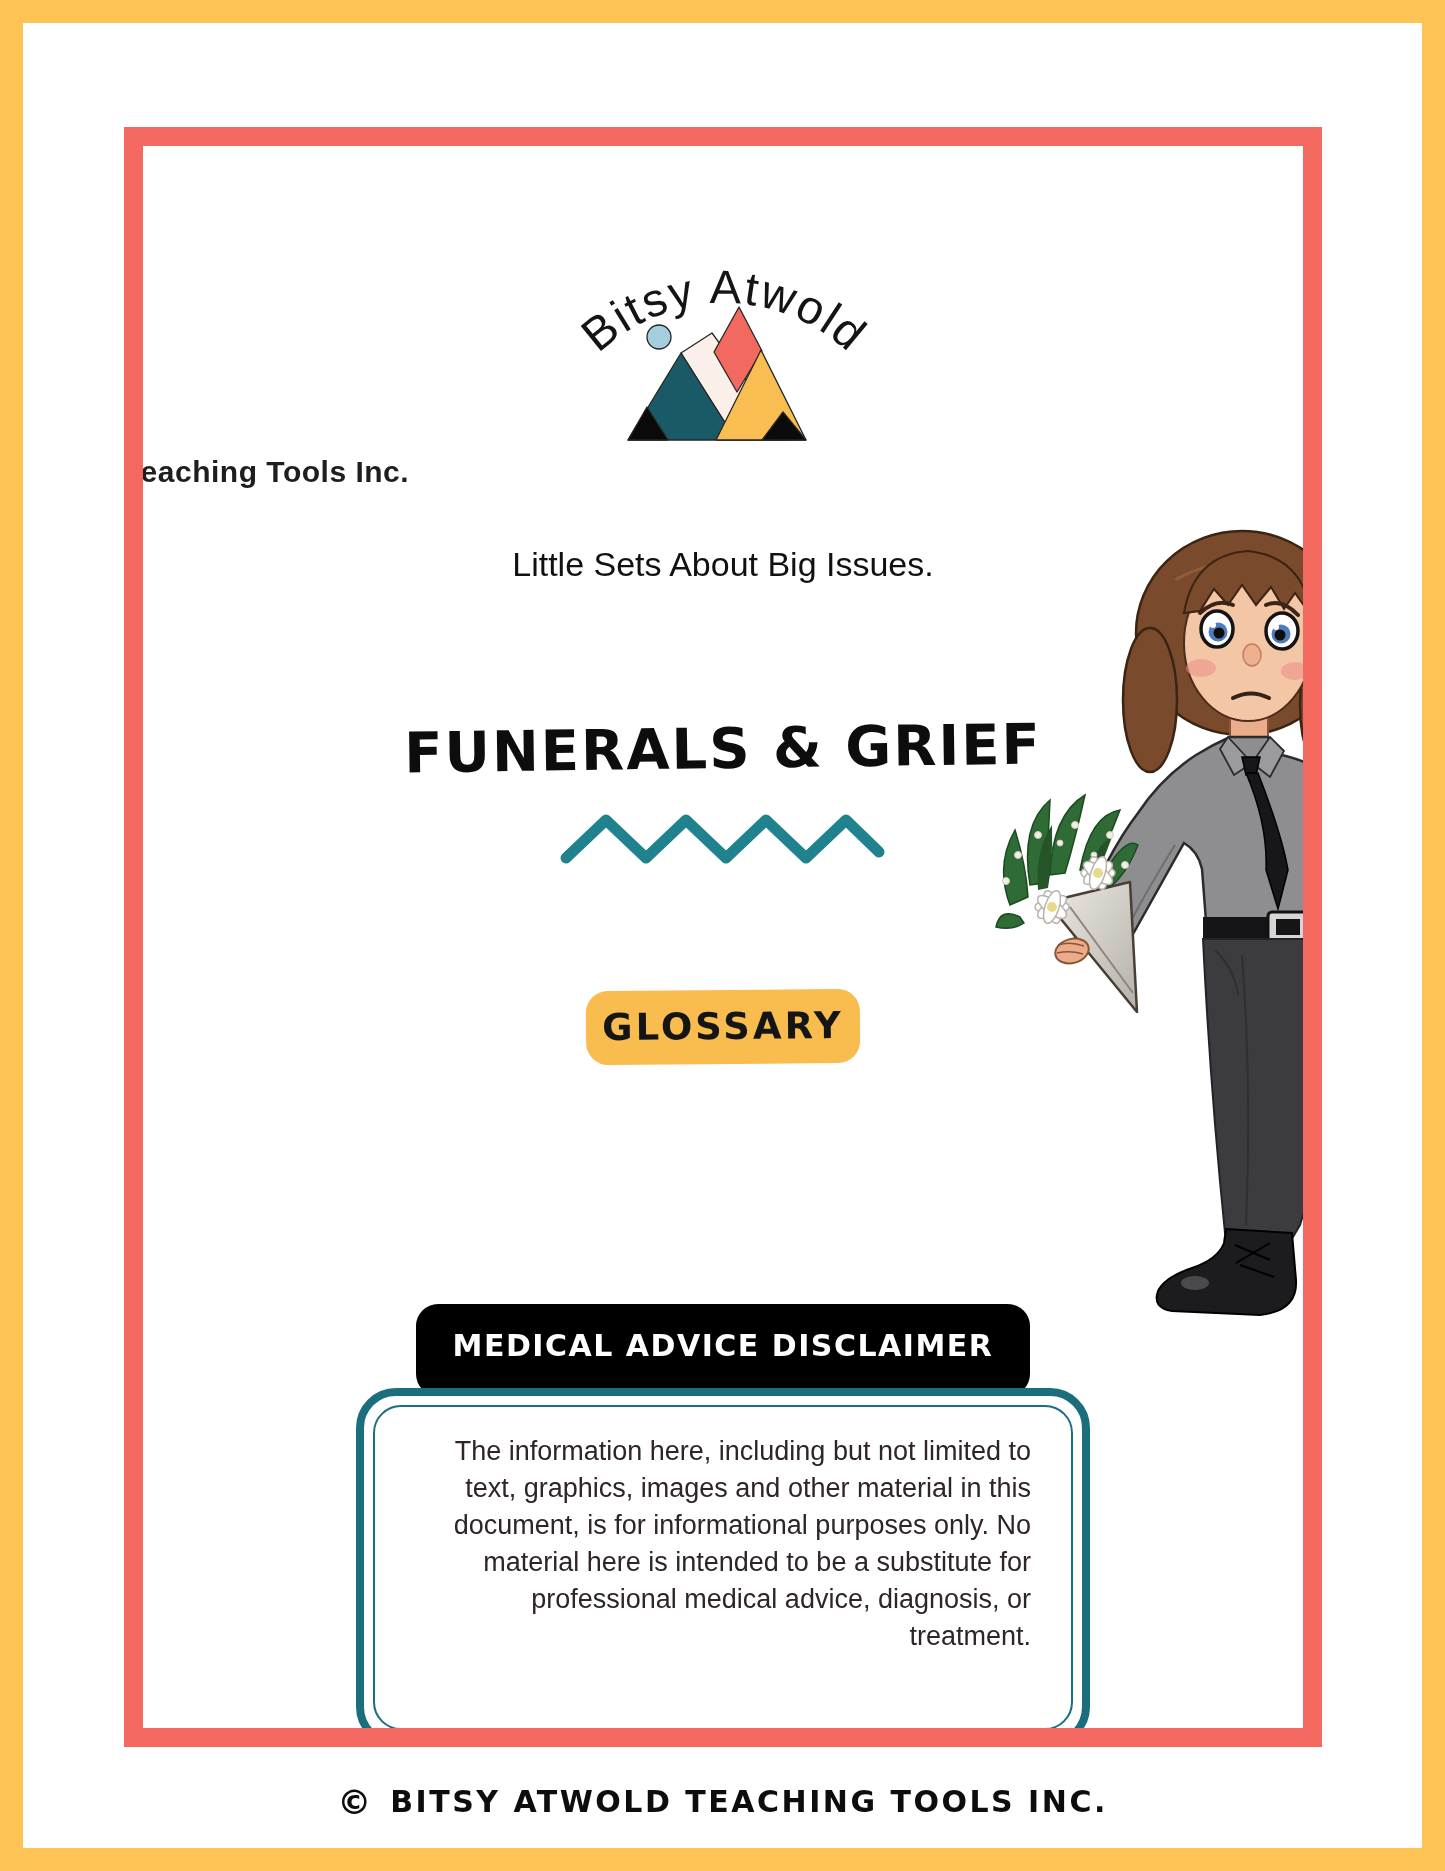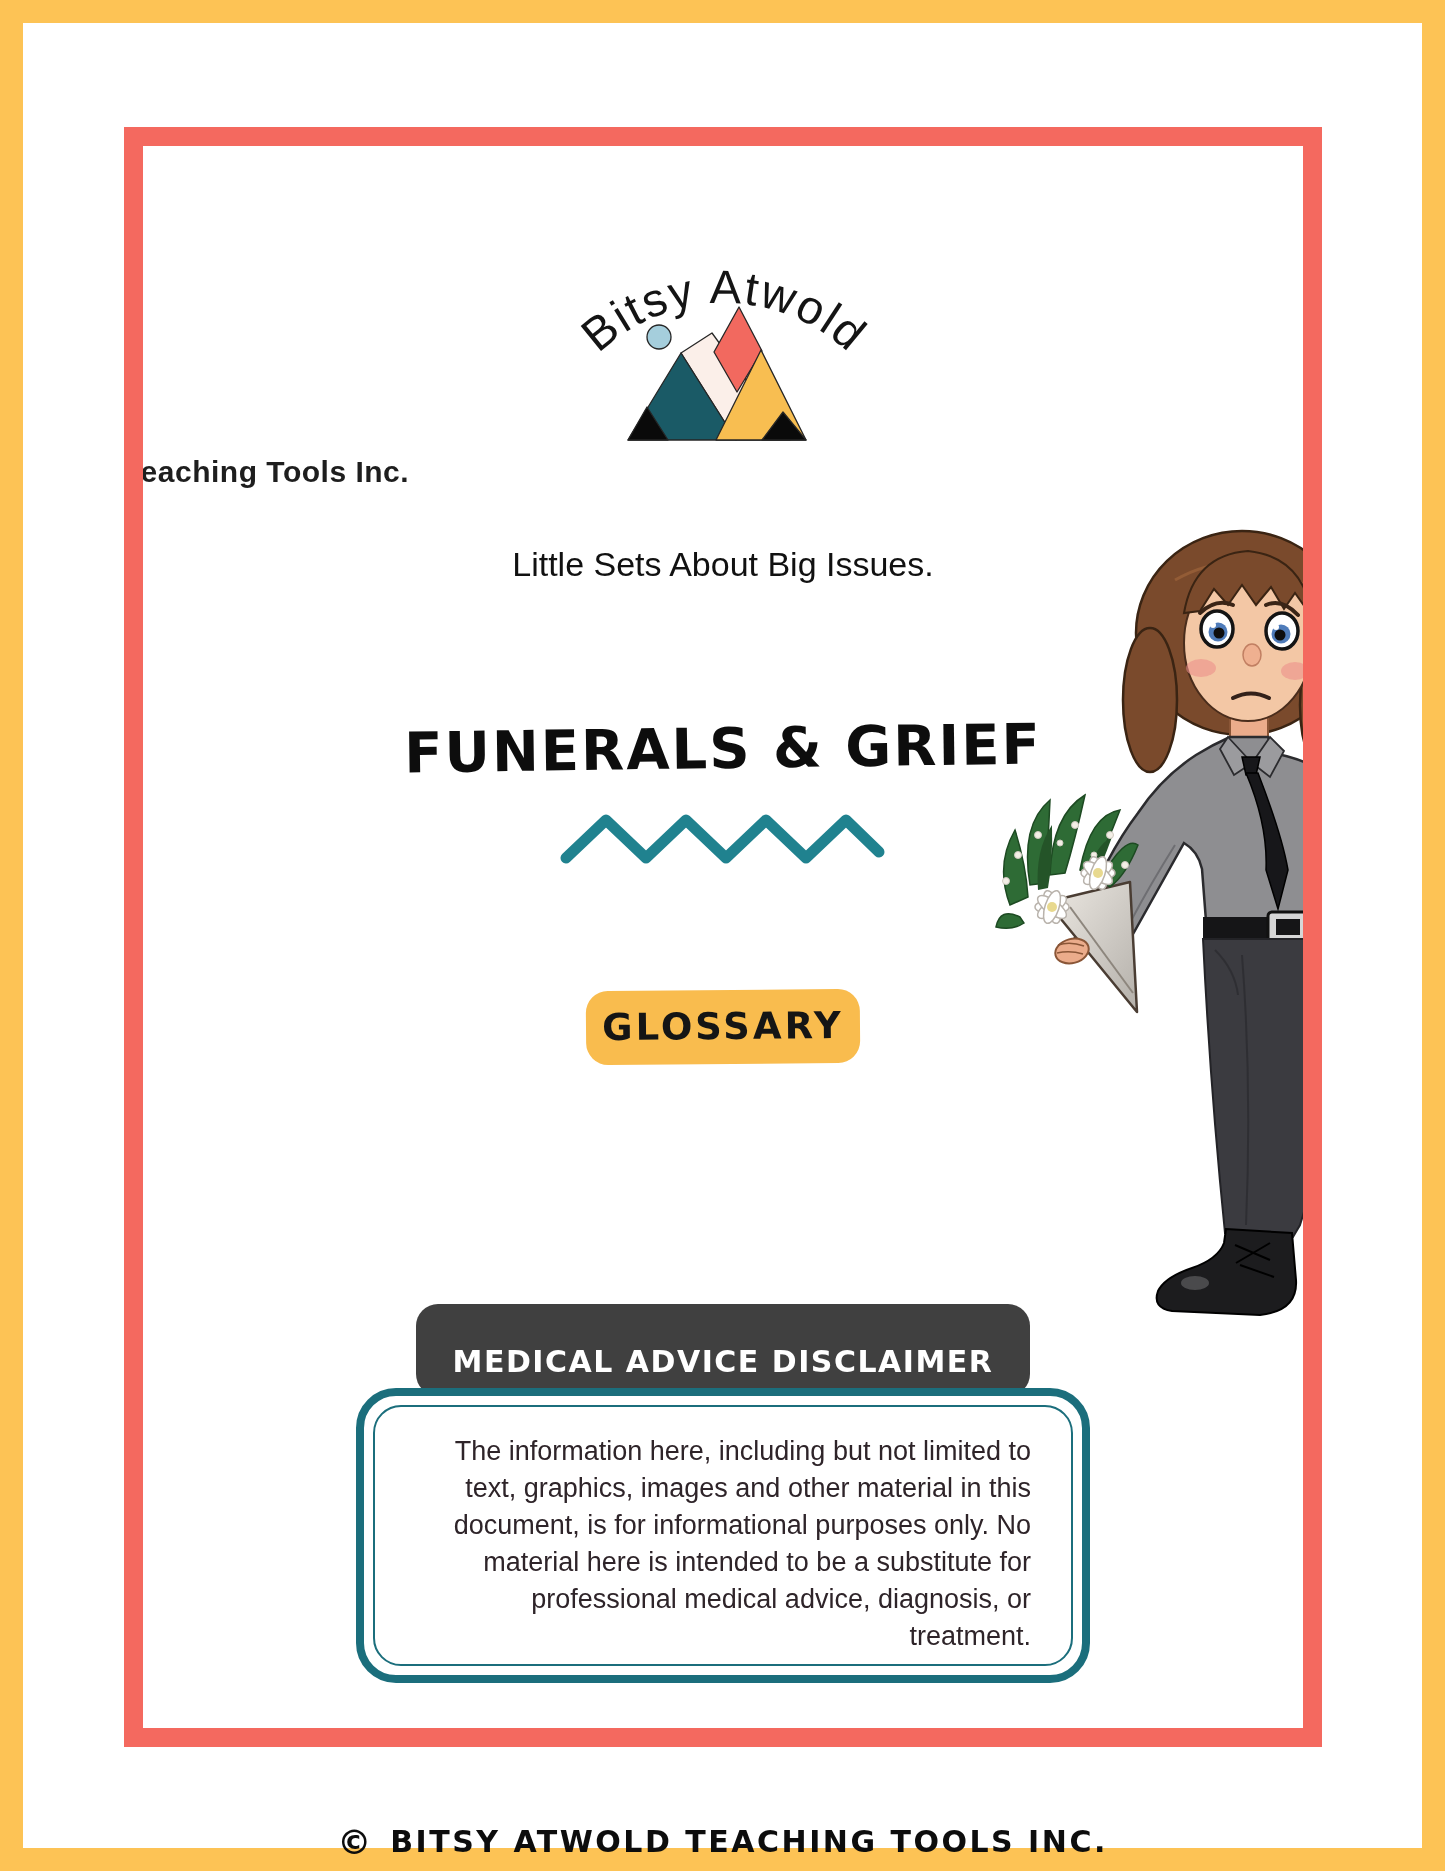--- a/index.html
+++ b/index.html
@@ -41,43 +41,43 @@
     background:#F9BC4E;border-radius:22px;text-align:center;
     font-family:"DejaVu Sans",sans-serif;font-size:37px;font-weight:800;
     color:#151515;letter-spacing:3px;z-index:2;transform:rotate(-0.5deg);
   }
   .character{
     position:absolute;left:990px;top:525px;width:332px;height:815px;
     overflow:hidden;z-index:4;
   }
   .disclaimer-badge{
     position:absolute;left:416px;top:1304px;width:614px;height:92px;
-    background:#404040;border-radius:22px;text-align:center;z-index:1;
+    background:#000000;border-radius:22px;text-align:center;z-index:1;
     font-family:"DejaVu Sans",sans-serif;font-size:30px;font-weight:800;
-    color:#ffffff;letter-spacing:1.5px;padding-top:16px;box-sizing:border-box;
+    color:#ffffff;letter-spacing:1.5px;padding-top:0;box-sizing:border-box;
     line-height:84px;
   }
   .disclaimer-box{
-    position:absolute;left:356px;top:1388px;width:734px;height:295px;
+    position:absolute;left:356px;top:1388px;width:734px;height:359px;
     background:#ffffff;border:8px solid #1B6E7C;border-radius:40px;
     box-sizing:border-box;z-index:2;
   }
   .disclaimer-box-inner{
     position:absolute;left:9px;top:9px;right:9px;bottom:9px;
     border:2.5px solid #1B6E7C;border-radius:28px;box-sizing:border-box;
   }
   .disclaimer-text{
     position:absolute;left:50px;right:40px;top:26px;
     text-align:right;font-size:27px;line-height:37px;color:#2E2429;
     font-weight:400;
   }
   .footer{
     position:absolute;left:0;top:1782px;width:1445px;text-align:center;
     font-family:"DejaVu Sans",sans-serif;font-size:30px;font-weight:800;
-    color:#0d0d0d;letter-spacing:2.5px;z-index:2;margin-top:40px;
+    color:#0d0d0d;letter-spacing:2.5px;z-index:2;
   }
   .footer .c-icon{
     display:inline-block;font-size:34px;font-weight:700;vertical-align:-2px;
     margin-right:6px;letter-spacing:0;
   }
 </style>
 </head>
 <body>
 
 <div class="page-white"></div>

